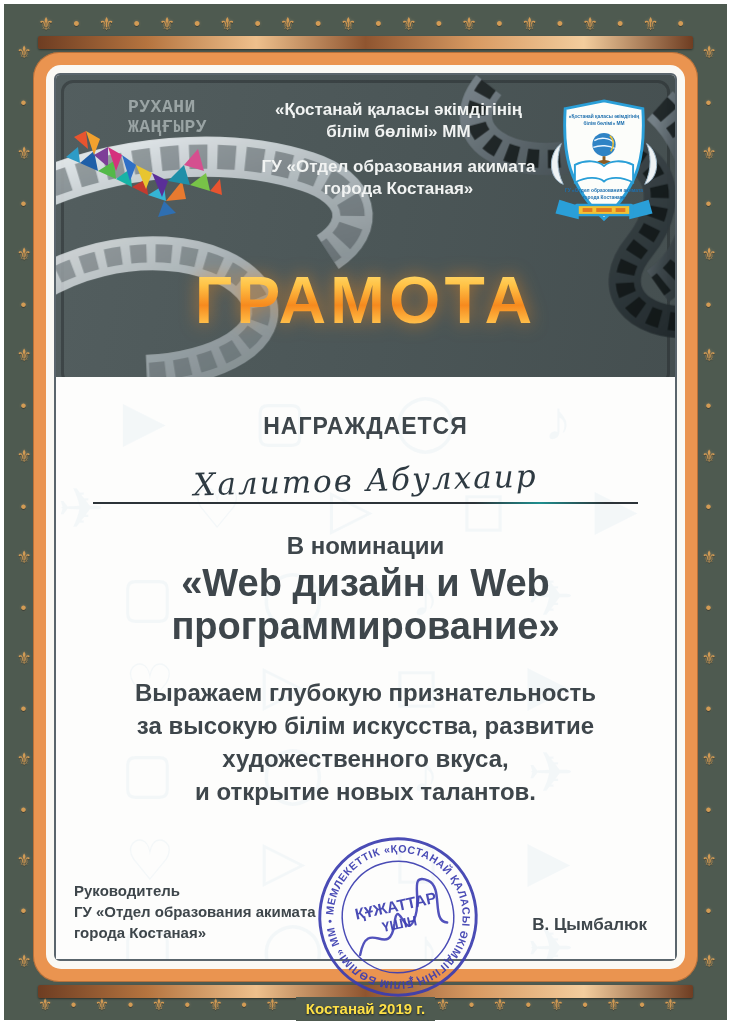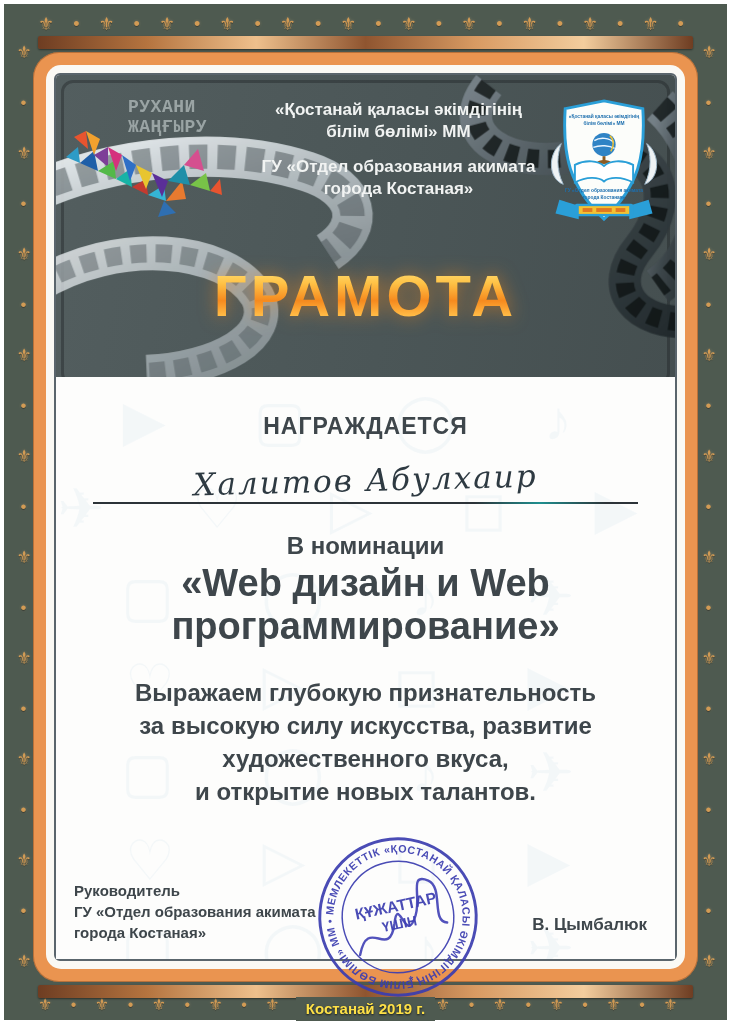--- a/index.html
+++ b/index.html
@@ -34,21 +34,21 @@
     border:3px solid rgba(22,27,28,.35); border-radius:12px; pointer-events:none; z-index:1; }
   .films { position:absolute; inset:0; z-index:1; }
   .header-row { position:relative; z-index:2; display:flex; padding:22px 12px 0 14px; }
   .logo-block { width:182px; position:relative; height:128px; flex:none; }
   .logo-text { margin-left:58px; color:#9aa4a4; font-weight:bold; font-size:18px; line-height:1.12; letter-spacing:.5px;font-family:Liberation Mono, monospace; }
   .bird-svg { position:absolute; left:-6px; top:32px; }
   .org-block { flex:1; text-align:center; color:#f1f3f2; font-weight:bold; font-size:17px; line-height:1.3; padding-top:2px; }
   .org-kk { margin-bottom:13px; }
   .emblem-block { width:118px; flex:none; }
   .gramota { position:relative; z-index:2; text-align:center; margin-top:36px;
-    font-size:58px; font-weight:bold; letter-spacing:4px; line-height:1;
+    font-size:66px; font-weight:bold; letter-spacing:4px; line-height:1;
     background:linear-gradient(180deg,#ffe27a 0%,#ffc246 28%,#f68a1e 58%,#ffb843 82%,#ffd76a 100%);
     -webkit-background-clip:text; background-clip:text; color:transparent;
     filter:drop-shadow(0 0 9px rgba(255,140,20,.55)); }
 
   
   .cert-body { position:relative; height:582px; background:#fdfdfc; text-align:center; color:#3e464b; }
   .pattern { position:absolute; inset:0; overflow:hidden; opacity:.055; color:#5f9cc7;
     font-size:56px; line-height:88px; letter-spacing:36px; word-break:break-all; pointer-events:none; }
   .award-label { padding-top:36px; font-size:23px; font-weight:bold; letter-spacing:1px; position:relative; }
   .name-wrap { width:545px; margin:22px auto 0; position:relative; }
@@ -193,21 +193,21 @@
             <div class="name-script">Халитов Абулхаир</div>
             <div class="name-rule"></div>
           </div>
 
 
           <div class="nomination-label">В номинации</div>
           <div class="nomination-value">«Web дизайн и Web программирование»</div>
 
           <div class="gratitude">
             <div>Выражаем глубокую признательность</div>
-            <div>за высокую силу искусства, развитие</div>
+            <div>за высокую білім искусства, развитие</div>
             <div>художественного вкуса,</div>
             <div>и открытие новых талантов.</div>
           </div>
 
           <svg class="stamp" viewBox="-90 -90 180 180" aria-hidden="true">
             <circle r="80" fill="none" stroke="#3b3db0" stroke-width="3"></circle>
             <circle r="57" fill="none" stroke="#3b3db0" stroke-width="1.5"></circle>
             <defs>
                 <path id="ringPath" d="M 0,-66 A 66,66 0 1 1 -0.01,-66"></path>
               </defs>

